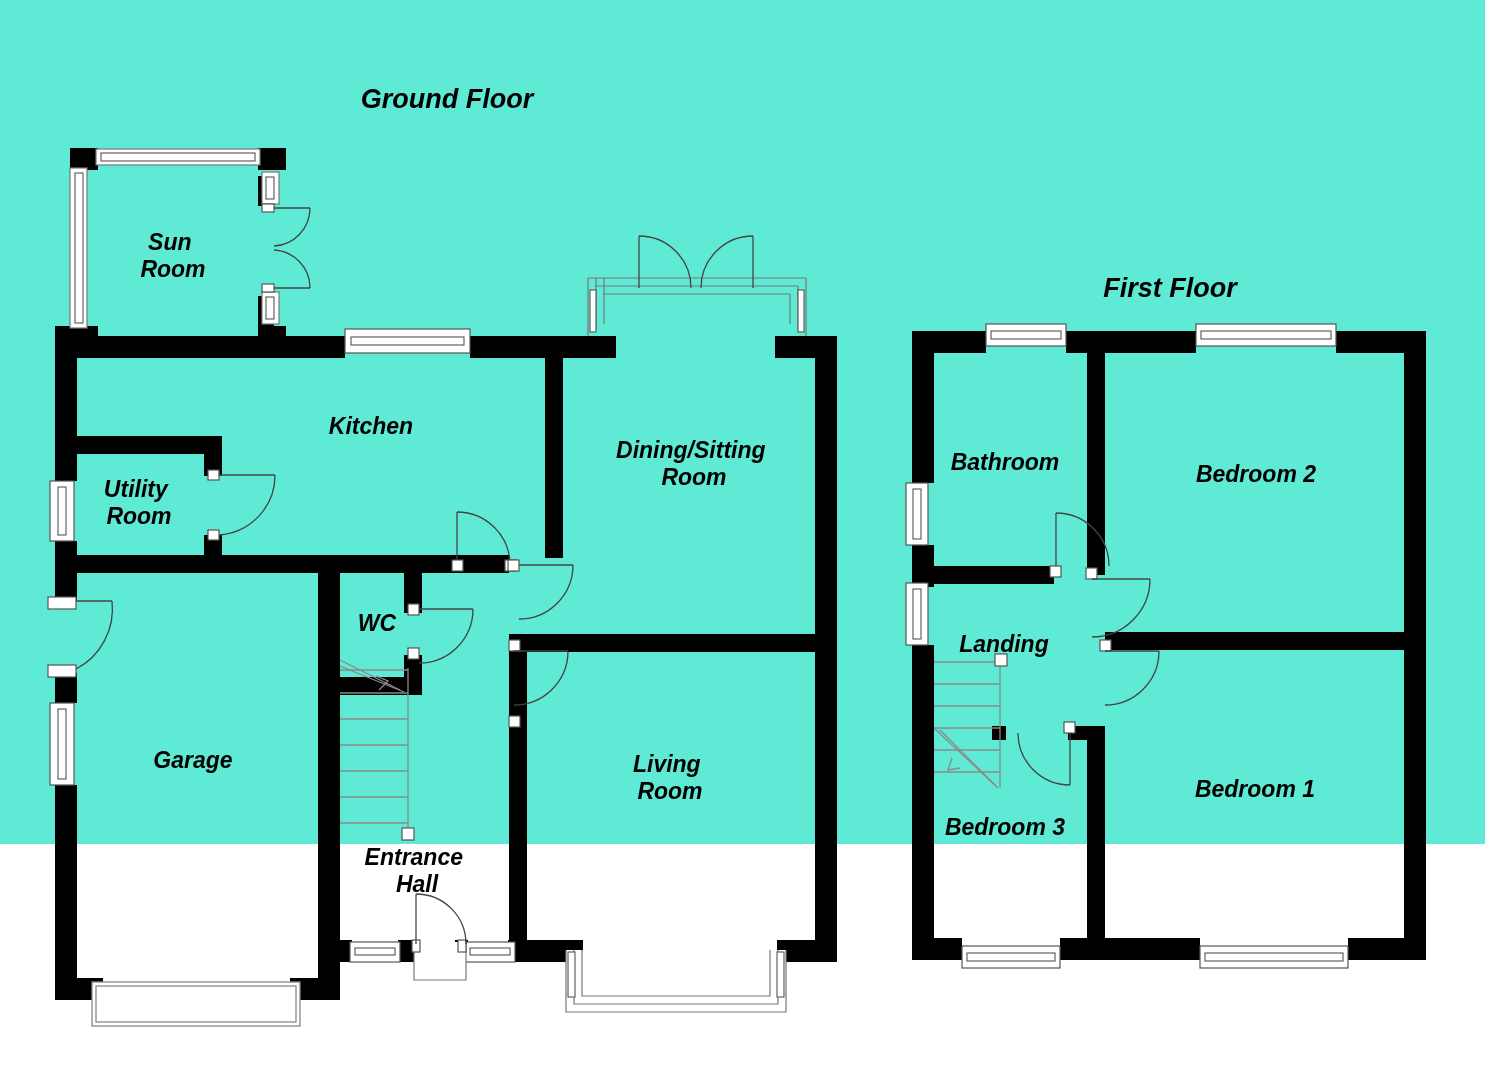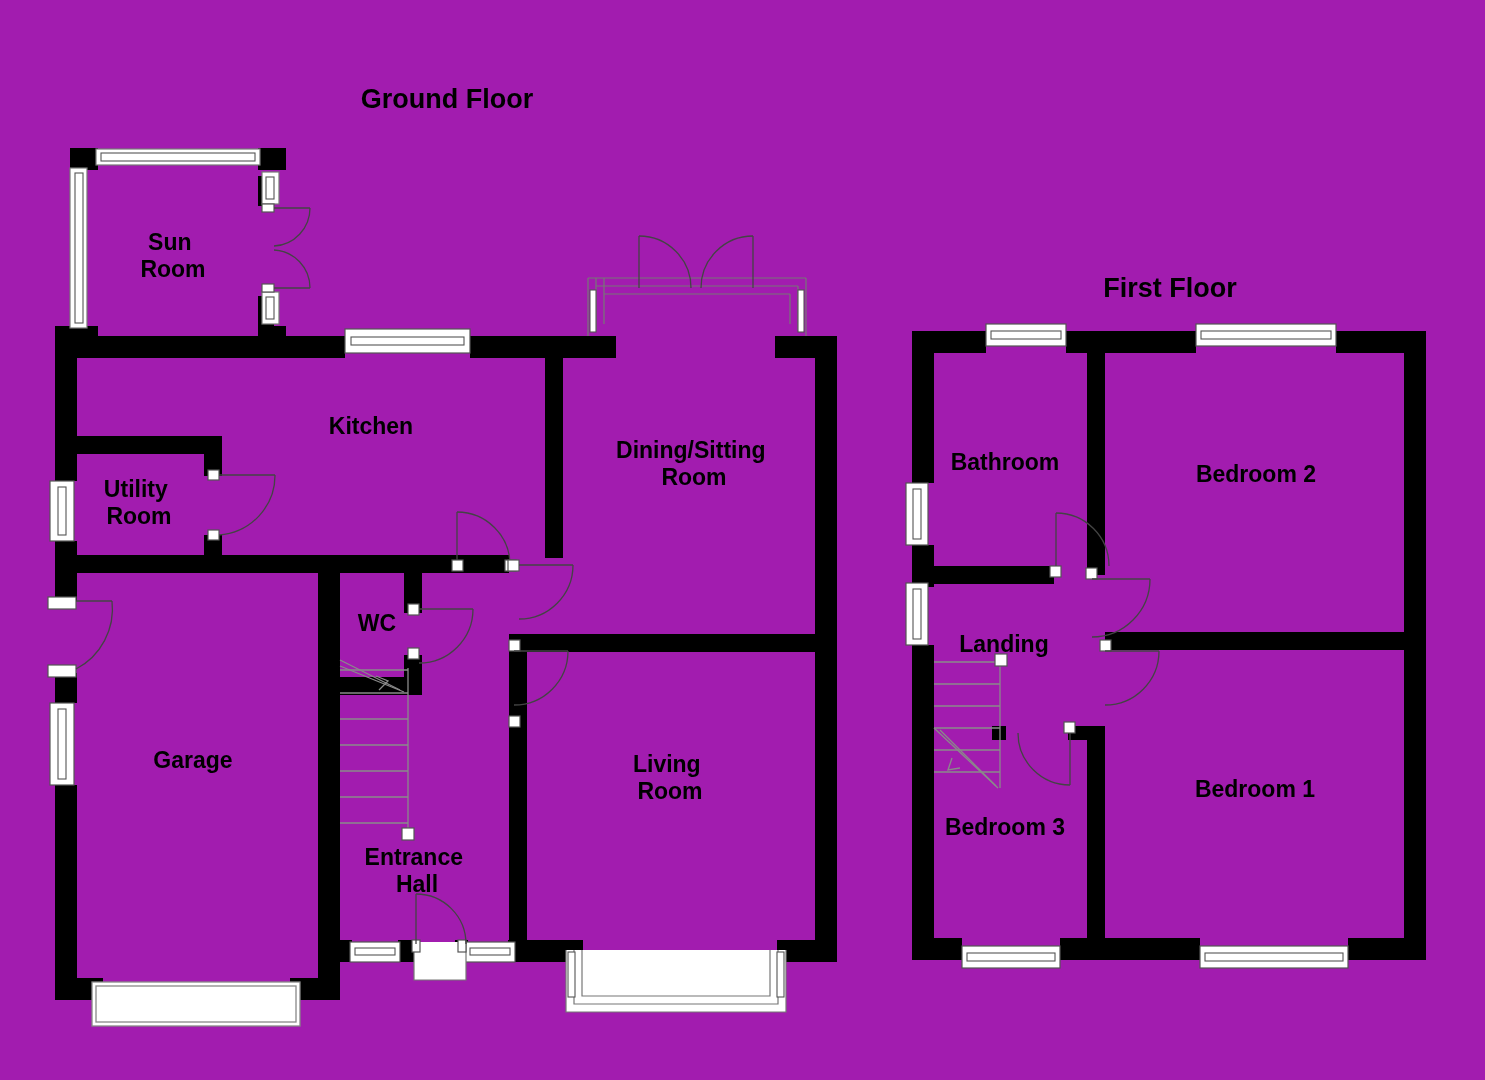--- a/index.html
+++ b/index.html
@@ -9,22 +9,23 @@
   }
   body {
     width: 1485px;
     height: 1080px;
     font-family: "Liberation Sans", sans-serif;
     overflow: hidden;
   }
   #plan-root {
     position: relative;
     width: 1485px;
-    height: 1080px;
-    background: #a21caf;
+    height: 844px;
+    background: #5eead4;
+    font-style: italic;
   }
   svg.floorplan {
     display: block;
     width: 1485px;
     height: 1080px;
   }
   .wall        { fill: #000000; }
   .door-arc    { fill: none; stroke: #444444; stroke-width: 1.3; }
   .door-leaf   { fill: none; stroke: #444444; stroke-width: 1.3; }
   .win-frame   { fill: #ffffff; stroke: #555555; stroke-width: 1.2; }

